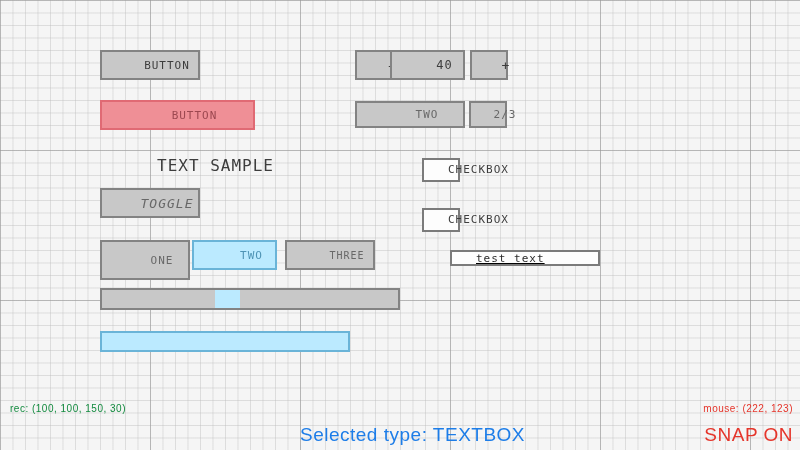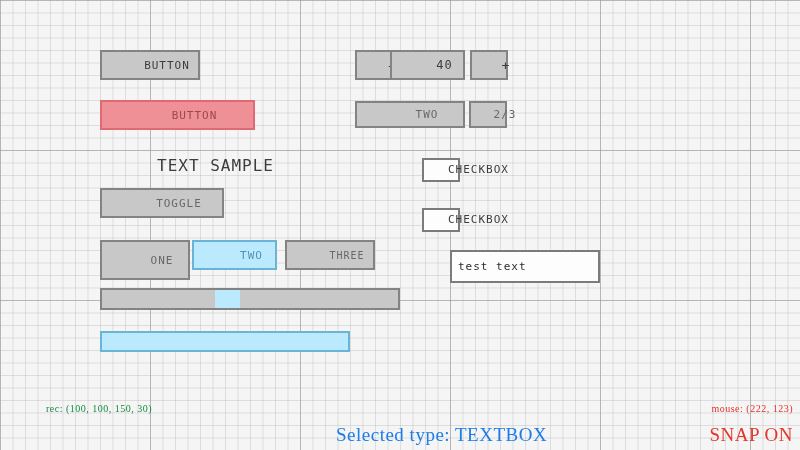--- a/index.html
+++ b/index.html
@@ -72,21 +72,21 @@
     color: #3d3d3d;
     font-family: "DejaVu Sans Mono", monospace;
     letter-spacing: 1px;
     user-select: none;
   }
 
   
   #btn-normal   { left:100px; top:50px;  width:100px; height:30px; font-size:11px; }
   #btn-pink     { left:100px; top:100px; width:155px; height:30px; font-size:11px; }
   #label-sample { left:111px; top:156px; font-size:16px;margin-left:46px; }
-  #btn-toggle   { left:100px; top:188px; width:124px; height:30px; font-size:11px; }
+  #btn-toggle   { left:100px; top:188px; width:100px; height:30px; font-size:13px;font-style:italic; }
 
   #tg-one   { left:100px;  top:240px; width:90px;  height:40px; font-size:11px; }
   #tg-two   { left:192px;  top:240px; width:85px;  height:30px; font-size:11px; }
   #tg-three { left:285px;  top:240px; width:90px;  height:30px; font-size:10px; }
 
   #slider       { left:100px; top:288px; width:300px; height:22px; padding:0; justify-content:flex-start; }
   #slider-fillgap{ width:113px; height:100%; }
   #slider-handle{ width:25px; height:100%; background:#bbeaff; }
 
   #progress      { left:100px; top:331px; width:250px; height:21px; }
@@ -96,30 +96,29 @@
   #spin-plus   { left:470px; top:50px; width:30px; height:30px; font-size:13px; }
 
   #combo-main  { left:355px; top:101px; width:110px; height:27px; font-size:11px; }
   #combo-count { left:469px; top:101px; width:31px; height:27px; font-size:11px; }
 
   #chk1-box { left:422px; top:158px; width:24px; height:24px; }
   #chk1-lbl { left:448px; top:163px; font-size:11px; }
   #chk2-box { left:422px; top:208px; width:24px; height:24px; }
   #chk2-lbl { left:448px; top:213px; font-size:11px; }
 
-  #textbox  { left:450px; top:250px; width:150px; height:33px; justify-content:flex-start; padding-left:6px; }
+  #textbox  { left:450px; top:250px; width:150px; height:16px; justify-content:flex-start; padding-left:24px;text-decoration:underline; }
   #textbox-value { color:#2b2b2b; font-size:11px; letter-spacing:1px; }
 
   
   .status {
     position: absolute;
-    font-family: Liberation Serif, serif;
+    font-family: Liberation Sans, sans-serif;
     user-select: none;
     white-space: nowrap;
-    margin-left: 36px;
   }
   #rec-text   { left:10px;  top:403px; font-size:10px; color:#128a3e; letter-spacing:0.5px; }
   #mouse-text { right:7px;  top:403px; font-size:10px; color:#e5352b; letter-spacing:0.5px; }
   #count-text { left:8px;   top:424px; font-size:19px; color:#1d7de8; letter-spacing:0.5px; }
   #type-text  { left:300px; top:424px; font-size:19px; color:#1d7de8; letter-spacing:0.5px; }
   #snap-text  { right:7px;  top:424px; font-size:19px; color:#e5352b; letter-spacing:0.5px; }
 </style>
 </head>
 <body>
 

